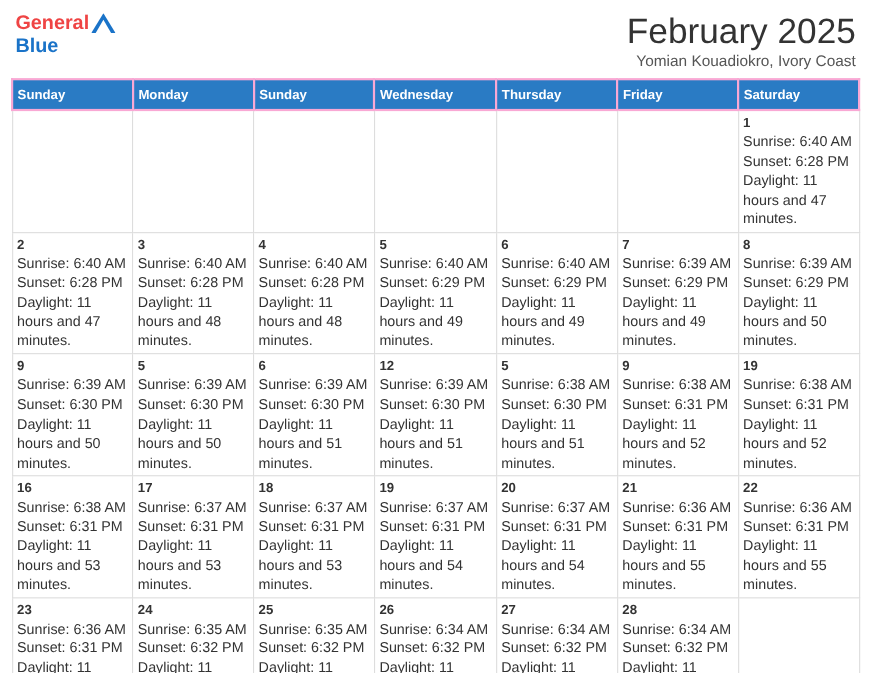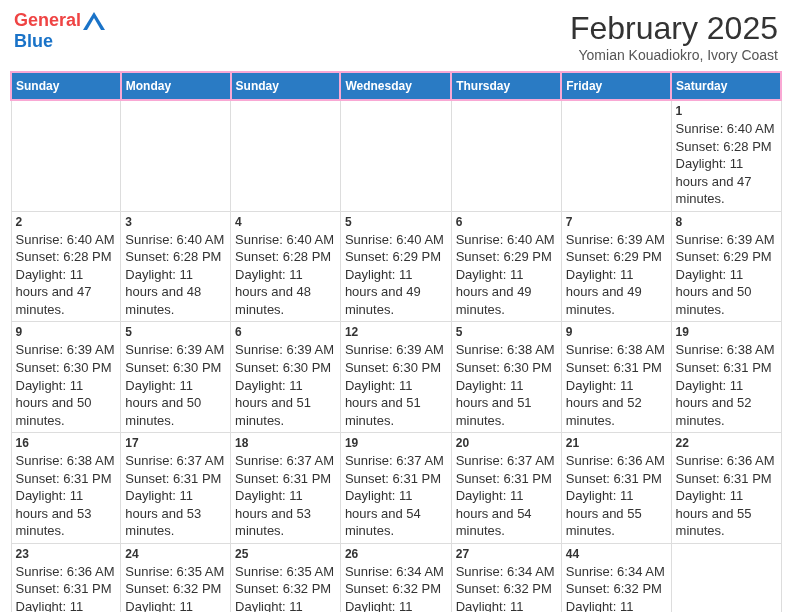--- a/index.html
+++ b/index.html
@@ -277,21 +277,21 @@
 Sunset: 6:32 PM
 Daylight: 11 hours and 57 minutes.</div>
         </td>
         <td>
           <span class="day-number">27</span>
           <div class="day-info">Sunrise: 6:34 AM
 Sunset: 6:32 PM
 Daylight: 11 hours and 57 minutes.</div>
         </td>
         <td>
-          <span class="day-number">44</span>
+          <span class="day-number">28</span>
           <div class="day-info">Sunrise: 6:34 AM
 Sunset: 6:32 PM
 Daylight: 11 hours and 57 minutes.</div>
         </td>
         <td class="empty-cell"></td>
       </tr>
     </tbody>
 </table>
 
 </body></html>

